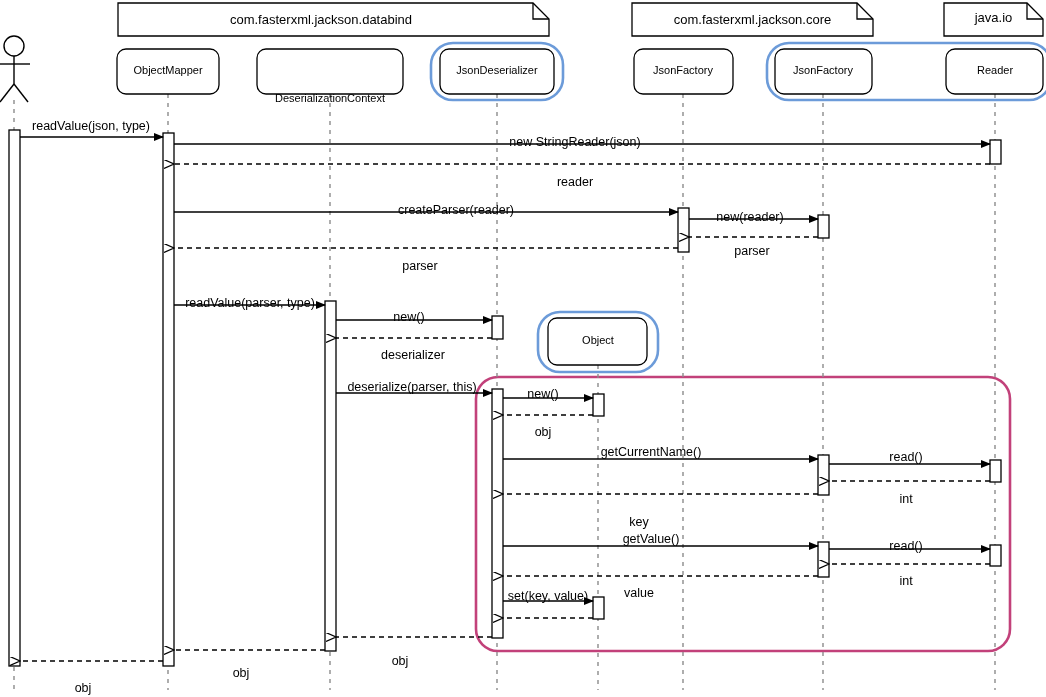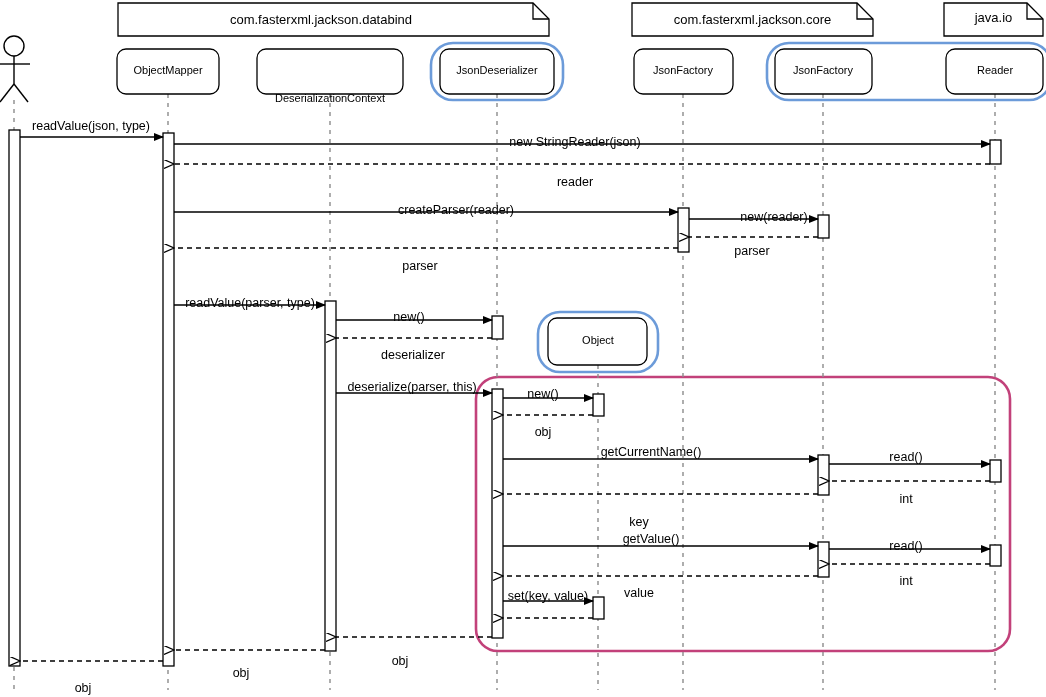--- a/index.html
+++ b/index.html
@@ -146,21 +146,21 @@
       <div class="lbl lbl-center class-text" style="left: 330px; top: 64.5px; margin-top: 28px;">DeserializationContext</div>
       <div class="lbl lbl-center class-text" style="left: 497px; top: 64.5px;">JsonDeserializer</div>
       <div class="lbl lbl-center class-text" style="left: 683px; top: 64.5px; text-align: center;">JsonFactory</div>
       <div class="lbl lbl-center class-text" style="left: 823px; top: 64.5px;">JsonFactory</div>
       <div class="lbl lbl-center class-text" style="left: 995px; top: 64.5px;">Reader</div>
       <div class="lbl lbl-center class-text" style="left: 598px; top: 334.5px;">Object</div>
       <div class="lbl lbl-center" style="left: 91px; top: 120px;">readValue(json, type)</div>
       <div class="lbl lbl-center" style="left: 575px; top: 136px;">new StringReader(json)</div>
       <div class="lbl lbl-center" style="left: 575px; top: 176px;">reader</div>
       <div class="lbl lbl-center" style="left: 448px; top: 204px; margin-left: 8px;">createParser(reader)</div>
-      <div class="lbl lbl-center" style="left: 750px; top: 211px; margin-left: 24px;">new(reader)</div>
+      <div class="lbl lbl-center" style="left: 750px; top: 211px;">new(reader)</div>
       <div class="lbl lbl-center" style="left: 752px; top: 245px;">parser</div>
       <div class="lbl lbl-center" style="left: 420px; top: 260px;">parser</div>
       <div class="lbl lbl-center" style="left: 250px; top: 297px;">readValue(parser, type)</div>
       <div class="lbl lbl-center" style="left: 409px; top: 311px;">new()</div>
       <div class="lbl lbl-center" style="left: 413px; top: 349px;">deserializer</div>
       <div class="lbl lbl-center" style="left: 412px; top: 381px;">deserialize(parser, this)</div>
       <div class="lbl lbl-center" style="left: 543px; top: 388px;">new()</div>
       <div class="lbl lbl-center" style="left: 543px; top: 426px;">obj</div>
       <div class="lbl lbl-center" style="left: 651px; top: 446px;">getCurrentName()</div>
       <div class="lbl lbl-center" style="left: 906px; top: 451px;">read()</div>

